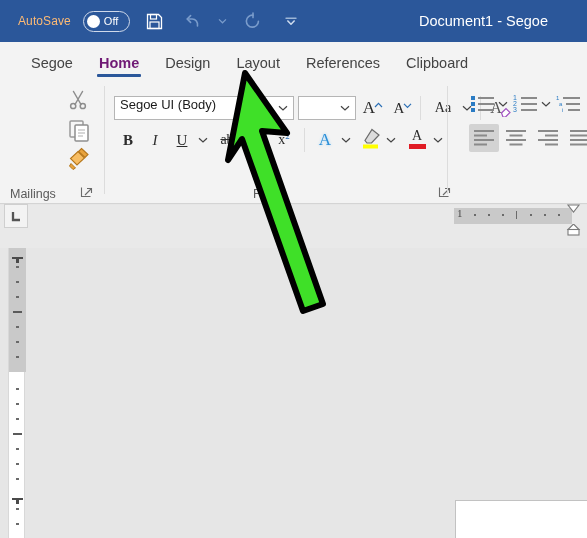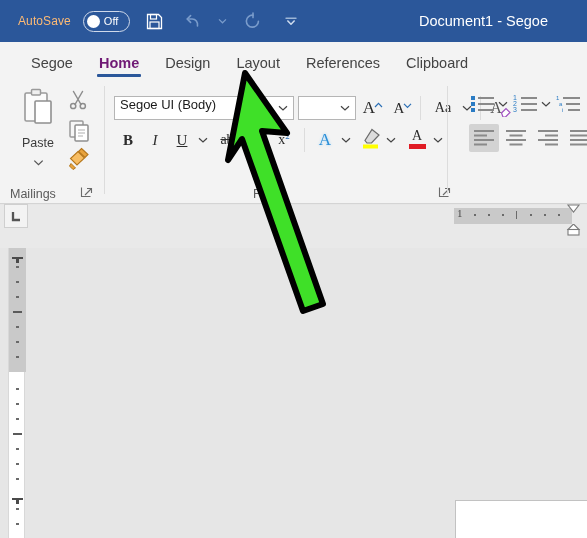--- a/index.html
+++ b/index.html
@@ -215,35 +215,20 @@
     <div class="tab active">Home</div>
     <div class="tab">Design</div>
     <div class="tab">Layout</div>
     <div class="tab">References</div>
     <div class="tab">Clipboard</div>
   </div>
 
   <div class="ribbon">
 
     <div class="grp" style="left:0; width:108px;">
-      <div class="paste-btn">
-        <span>
-          <svg width="38" height="42" viewBox="0 0 38 42">
-            <rect x="6" y="5" width="22" height="28" rx="1.5" fill="#fbfbfb" stroke="#9a9a9a" stroke-width="1.6"></rect>
-            <rect x="12.5" y="1.5" width="9" height="5.5" rx="1" fill="#efefef" stroke="#9a9a9a" stroke-width="1.5"></rect>
-            <rect x="16" y="13" width="16" height="22" rx="1" fill="#ffffff" stroke="#8f8f8f" stroke-width="1.6"></rect>
-          </svg>
-        </span>
-        <span class="paste-label">Paste</span>
-        <span>
-          <svg width="11" height="7" viewBox="0 0 11 7">
-              <path d="M1.3 1.6 5.5 5.6 9.7 1.6" fill="none" stroke="#555" stroke-width="1.3"></path>
-            </svg>
-        </span>
-      </div>
 
       <div class="mini-btn" style="left:67px; top:8px;">
         <svg width="22" height="22" viewBox="0 0 22 22">
           <path d="M6.5 3.5 14 16.5M15.5 3.5 8 16.5" stroke="#8d8d8d" stroke-width="1.5" fill="none" stroke-linecap="round"></path>
           <circle cx="6.2" cy="18" r="2.6" fill="none" stroke="#8d8d8d" stroke-width="1.5"></circle>
           <circle cx="15.8" cy="18" r="2.6" fill="none" stroke="#8d8d8d" stroke-width="1.5"></circle>
         </svg>
       </div>
 
       <div class="mini-btn" style="left:67px; top:38px;">

